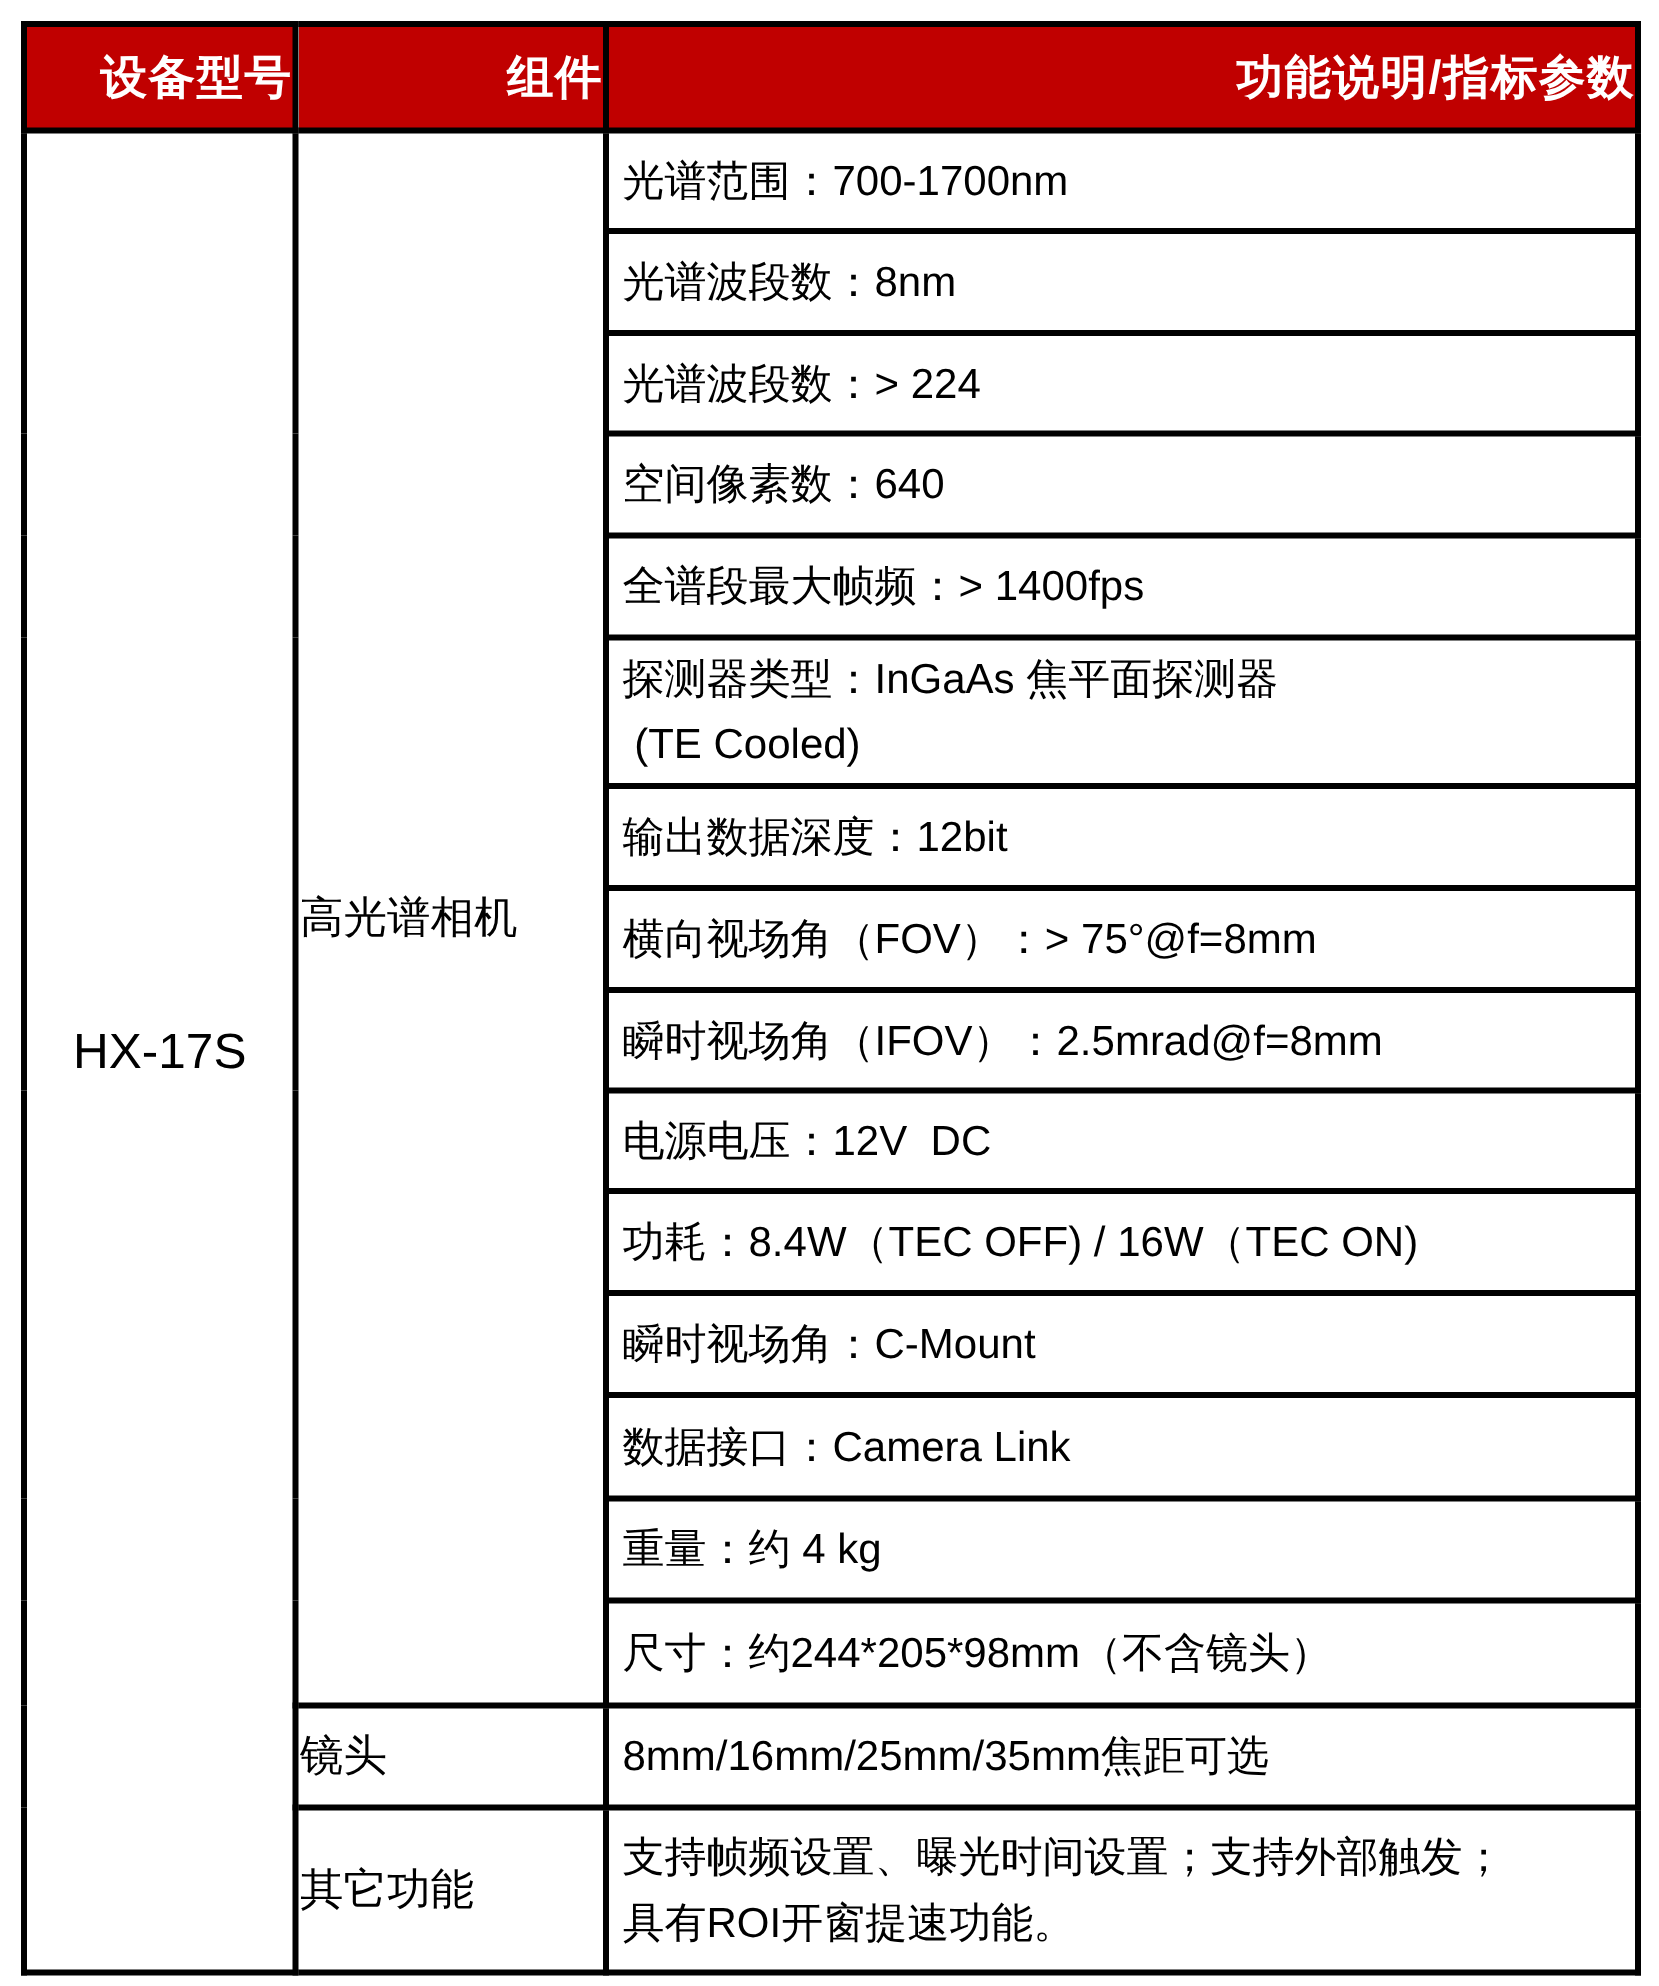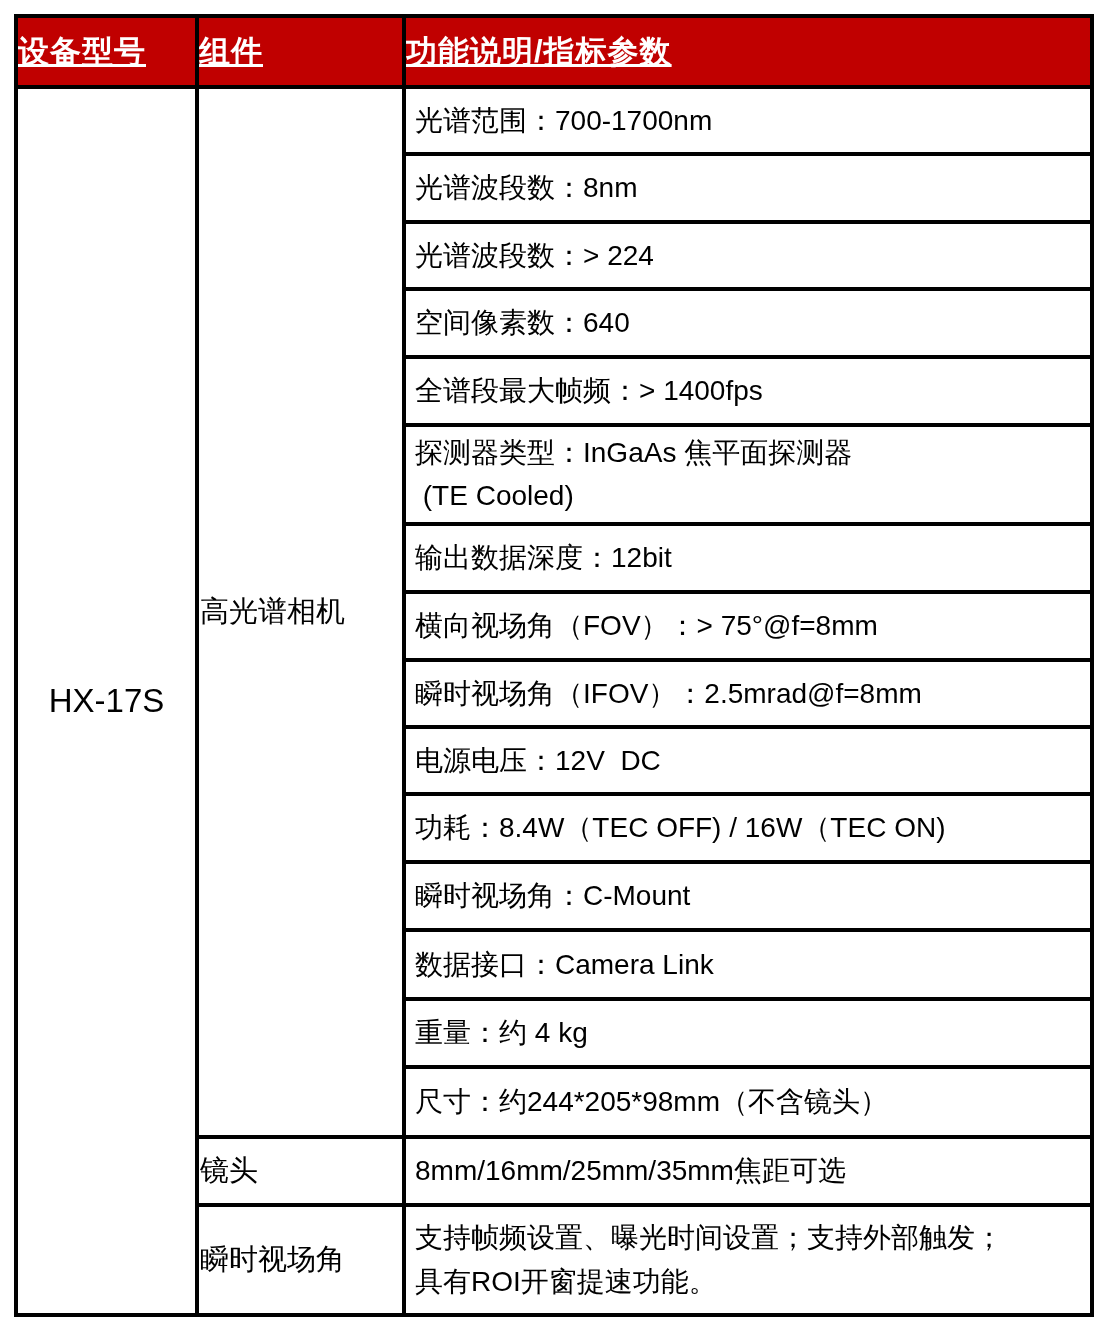--- a/index.html
+++ b/index.html
@@ -24,24 +24,23 @@
   }
   .spec-table th,.spec-table td{
     border:4px solid var(--border-c);
     overflow:hidden;
   }
   .spec-table th{
     background:var(--header-bg);
     color:var(--header-fg);
     font-size:31px;
     font-weight:bold;
-    text-align:left;
+    text-align:right;
     padding:0;
     letter-spacing:1px;
-    text-decoration:underline;
   }
   td.model-cell{
     font-weight:normal;
     font-size:33px;
     text-align:center;
     vertical-align:middle;
     background:#ffffff;
   }
   td.comp-cell{
     font-size:29px;
@@ -123,18 +122,18 @@
     <tr style="height:70px">
       <td class="spec-cell">尺寸：约244*205*98mm（不含镜头）</td>
     </tr>
 
     <tr style="height:68px">
       <td class="comp-cell">镜头</td>
       <td class="spec-cell">8mm/16mm/25mm/35mm焦距可选</td>
     </tr>
 
     <tr style="height:110px">
-      <td class="comp-cell">瞬时视场角</td>
+      <td class="comp-cell">其它功能</td>
       <td class="spec-cell">支持帧频设置、曝光时间设置；支持外部触发；
 具有ROI开窗提速功能。</td>
     </tr>
   </tbody>
 </table>
 
 </body></html>

